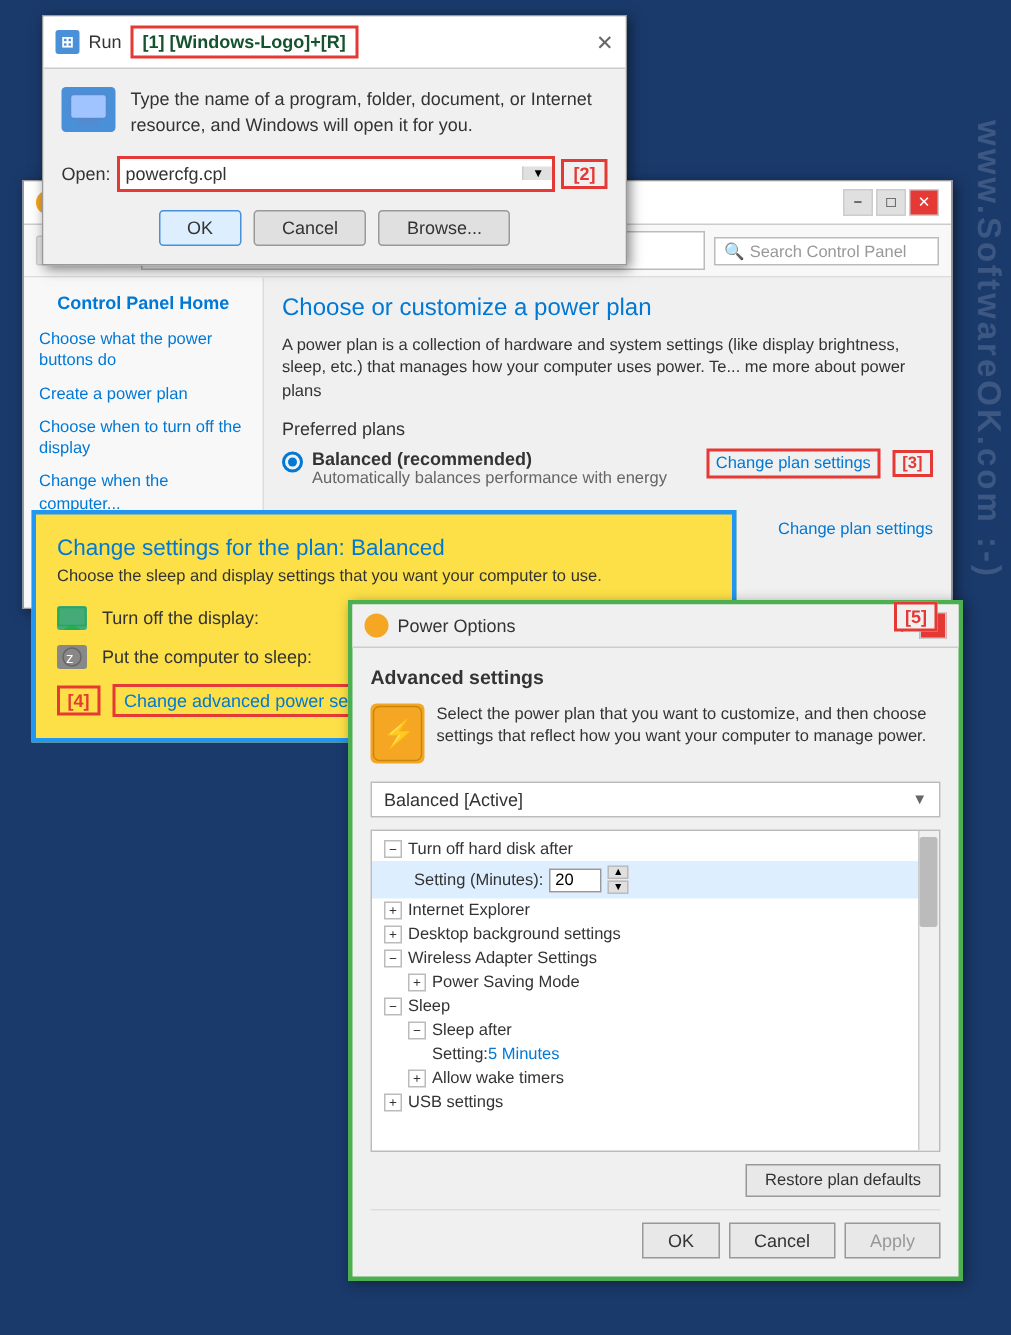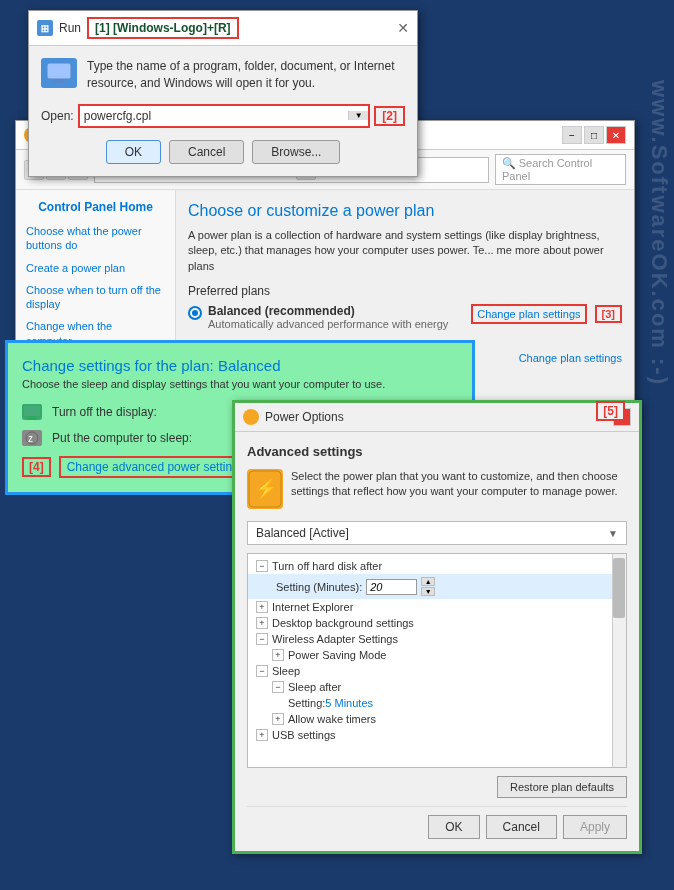--- a/index.html
+++ b/index.html
@@ -245,21 +245,21 @@
       border: 1px solid #ccc;
       border-radius: 2px;
       display: flex; align-items: center; justify-content: center;
       font-size: 10px; cursor: pointer;
     }
     .search-box {
       background: white;
       border: 1px solid #bbb;
       padding: 2px 6px;
       font-size: 11px;
-      width: 131px;
+      width: 150px;
       color: #999;
     }
 
     
     .power-content {
       display: flex;
     }
     .power-sidebar {
       width: 160px;
       padding: 10px;
@@ -348,23 +348,23 @@
       font-weight: bold;
       font-size: 11px;
       padding: 1px 5px;
       margin-left: 4px;
     }
 
     
     .change-settings-panel {
       position: absolute;
       top: 340px;
-      left: 5px;
+      left: 21px;
       width: 470px;
-      background: #86efac;
+      background: #fde047;
       border: 3px solid #2196f3;
       z-index: 8;
       padding: 14px;
     }
     .cs-title {
       color: #0078d4;
       font-size: 15px;
       margin-bottom: 4px;
     }
     .cs-subtitle {
@@ -526,25 +526,24 @@
     .setting-row {
       display: flex;
       align-items: center;
       padding: 3px 8px;
       background: #ddeeff;
       font-size: 11px;
       gap: 4px;
     }
     .setting-label { color: #333; }
     .setting-input {
-      width: 51px;
+      width: 35px;
       border: 1px solid #999;
       padding: 1px 3px;
       font-size: 11px;
-      font-style: italic;
     }
     .setting-spinner {
       display: flex; flex-direction: column;
       gap: 1px;
     }
     .spin-btn {
       width: 14px; height: 9px;
       background: #e0e0e0;
       border: 1px solid #bbb;
       font-size: 7px;
@@ -714,21 +713,21 @@
         <span>A power plan is a collection of hardware and system settings (like display brightness, sleep, etc.) that manages how your computer uses power. Te... me more about power plans</span>
       </div>
       <div class="preferred-label">Preferred plans</div>
       <div class="plan-row">
         <div class="plan-row-left">
           <div class="radio-circle">
             <div class="radio-dot"></div>
           </div>
           <div>
             <div class="plan-name">Balanced (recommended)</div>
-            <div class="plan-desc">Automatically advanced performance with energy</div>
+            <div class="plan-desc">Automatically balances performance with energy</div>
           </div>
         </div>
         <div style="text-align:right">
           <div style="display:flex;align-items:center;gap:4px;justify-content:flex-end;">
             <span class="change-plan-link">Change plan settings</span>
             <span class="label-3">[3]</span>
           </div>
           <div class="second-change-plan" style="margin-top:28px;">Change plan settings</div>
         </div>
       </div>

